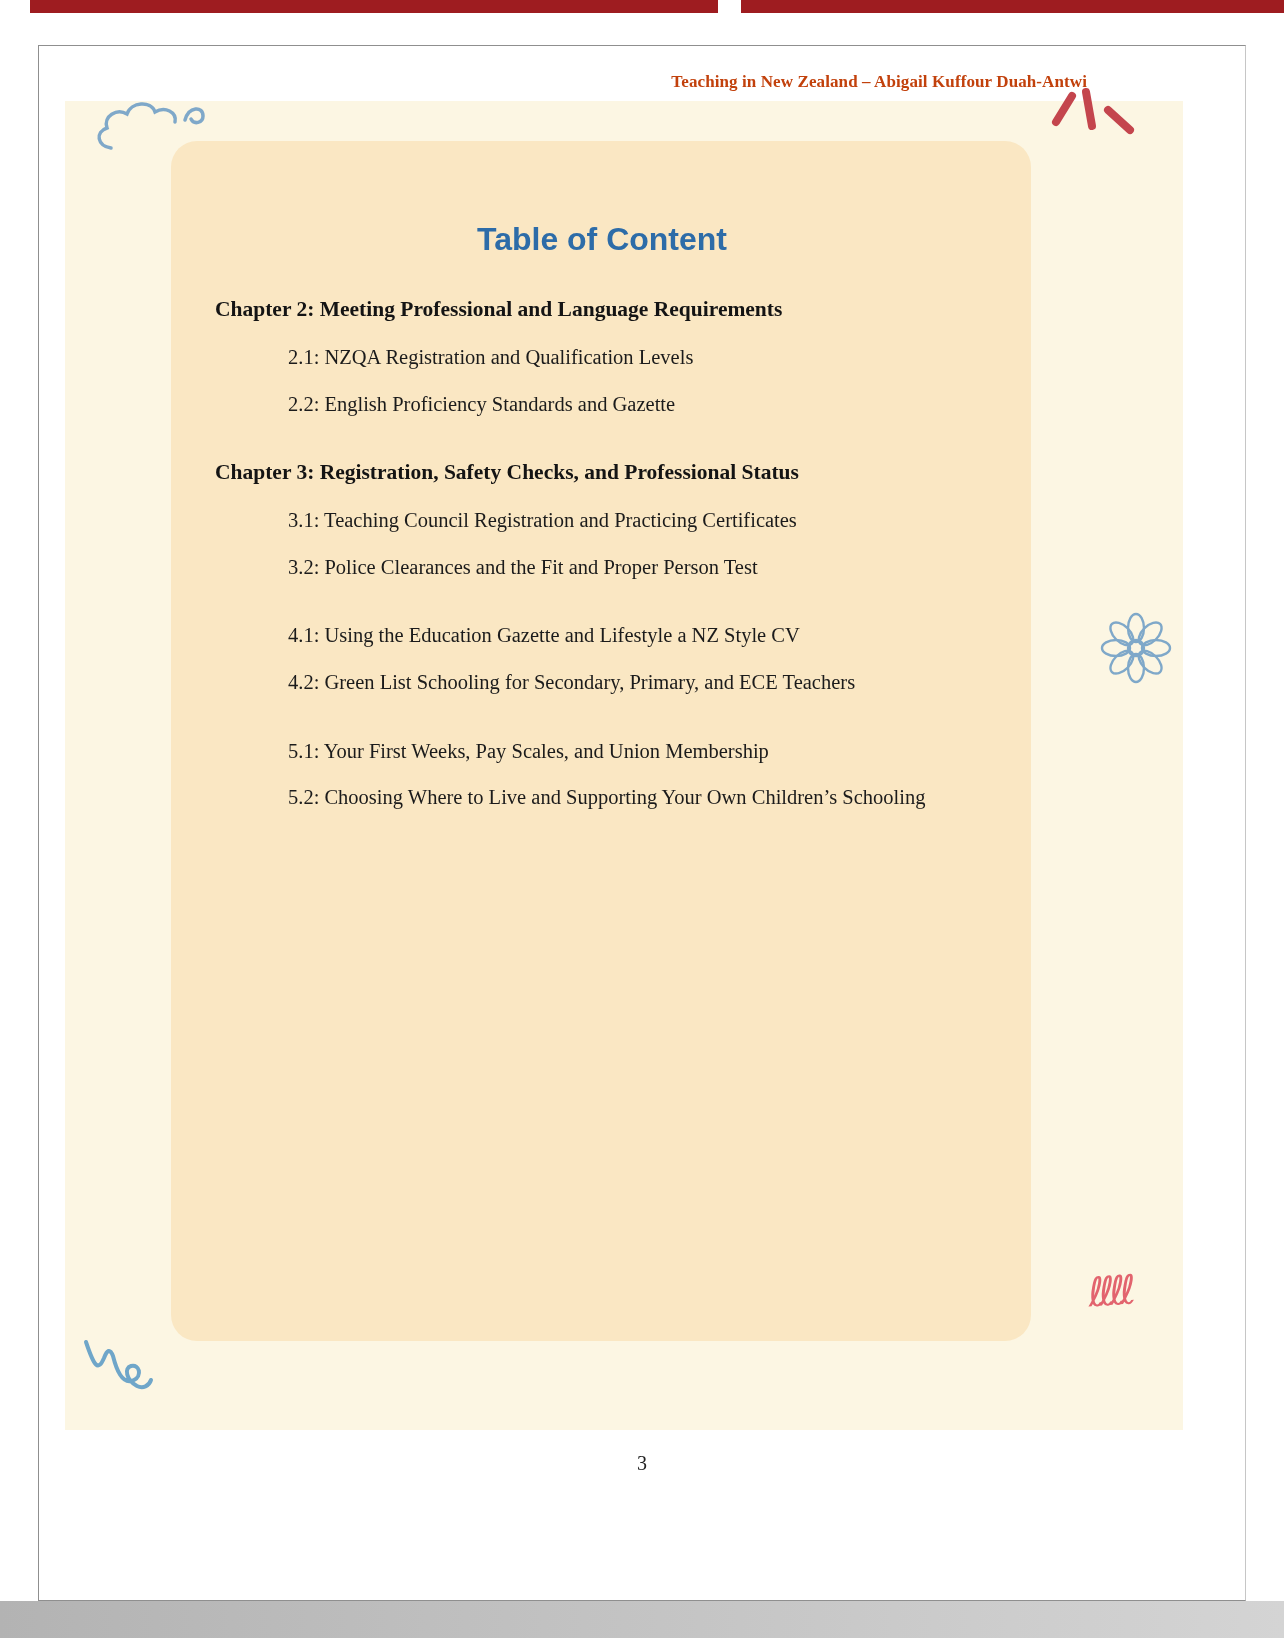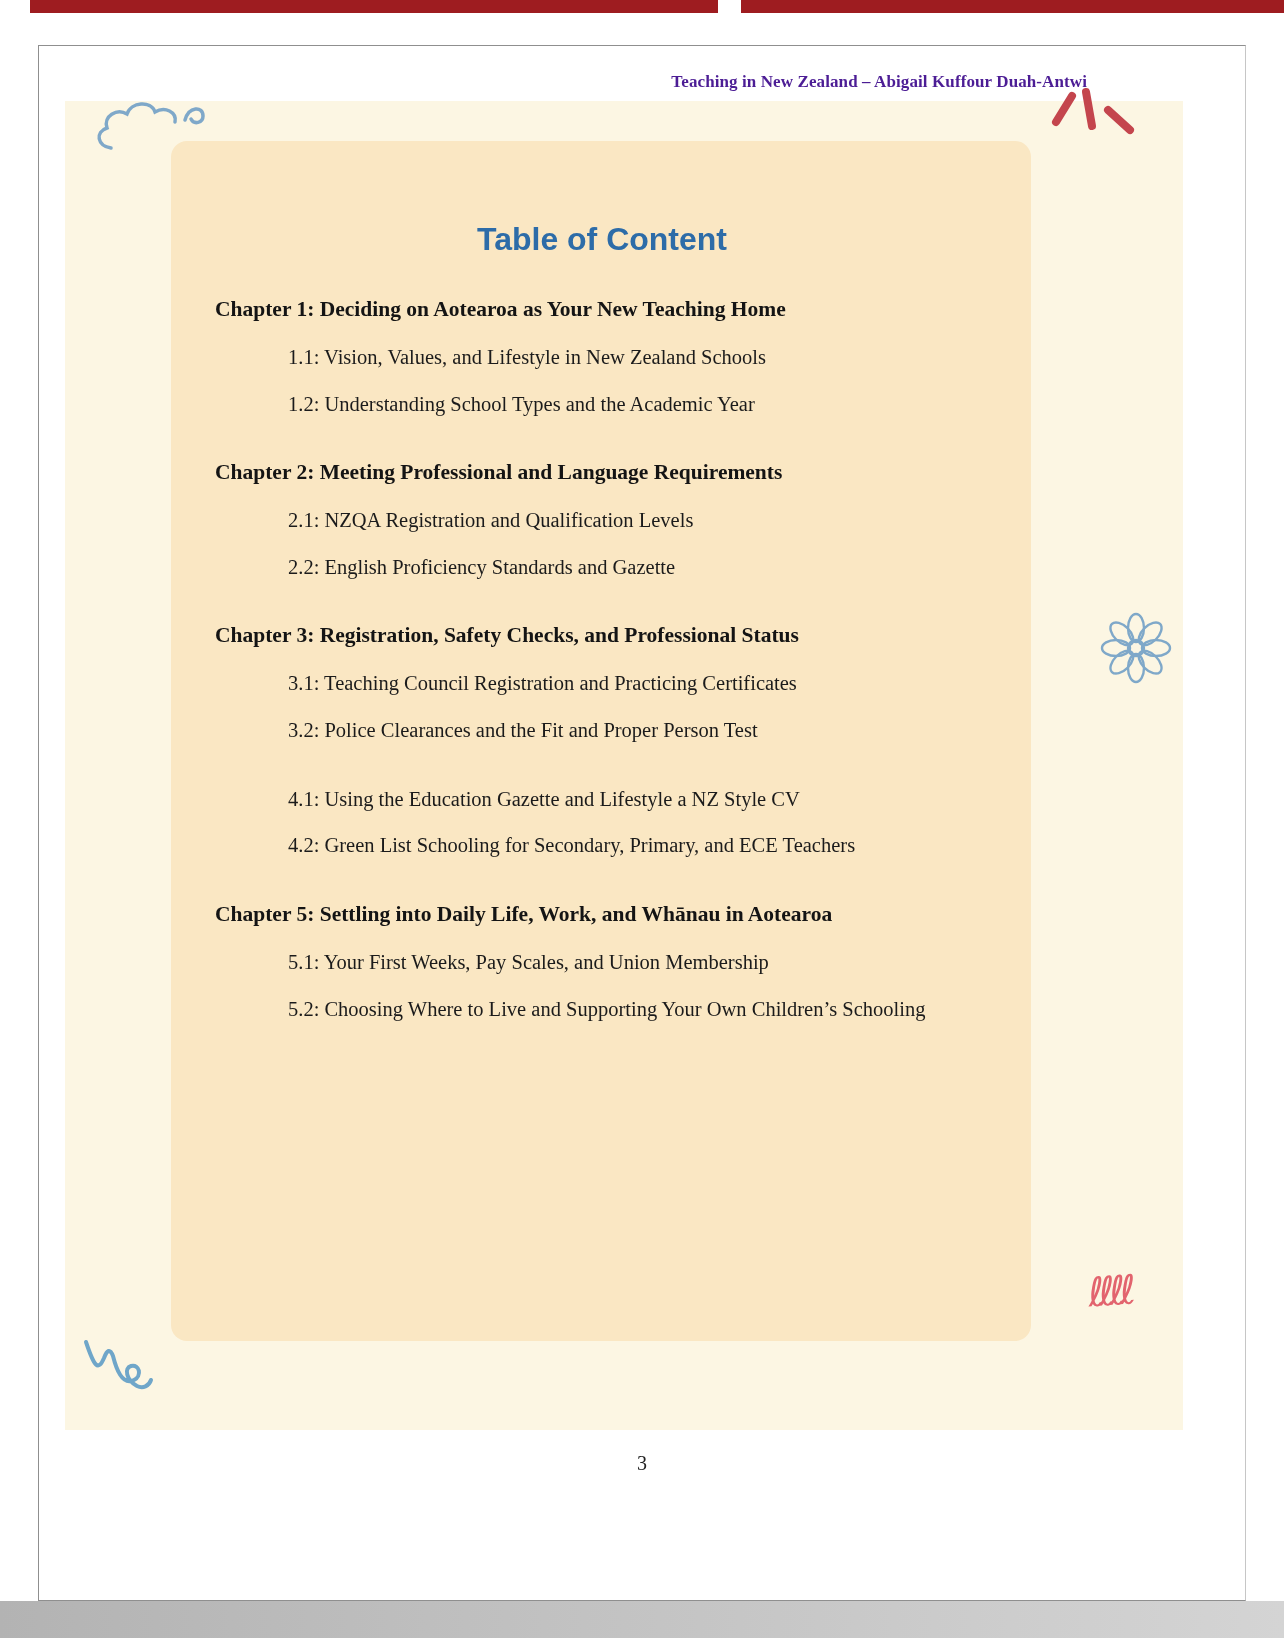--- a/index.html
+++ b/index.html
@@ -26,36 +26,36 @@
   .page {
     position: absolute; left: 38px; top: 45px;
     width: 1208px; height: 1556px;
     background: #ffffff;
     border: 1px solid #8f8f8f;
     border-right-color: #c6c6c6;
   }
 
   .running-title {
     position: absolute; top: 26px; right: 158px;
-    font-size: 17px; font-weight: bold; color: #4c1d95;
+    font-size: 17px; font-weight: bold; color: #c2410c;
     letter-spacing: 0.1px;
   }
 
   
   .cream {
     position: absolute; left: 26px; top: 55px; right: 62px; bottom: 170px;
     background: #fcf6e3;
   }
 
   
   .panel {
     position: absolute; left: 106px; top: 40px;
     width: 860px; height: 1200px;
     background: #fae7c3;
-    border-radius: 16px;
+    border-radius: 26px;
     padding: 80px 42px 0 44px;
   }
 
   .toc-title {
     text-align: center;
     font-family: "Liberation Sans", sans-serif;
     font-weight: 700;
     font-size: 32px;
     color: #2d6ca8;
     margin-bottom: 38px;
@@ -101,45 +101,39 @@
 
 <div class="page">
 
   <div class="running-title">Teaching in New Zealand – Abigail Kuffour Duah-Antwi</div>
 
   <div class="cream">
     <div class="panel">
 
       <div class="toc-title">Table of Content</div>
 
-      <div class="chapter">
-        <div class="chapter-heading">Chapter 1: Deciding on Aotearoa as Your New Teaching Home</div>
-        <div class="toc-item">1.1: Vision, Values, and Lifestyle in New Zealand Schools</div>
-        <div class="toc-item">1.2: Understanding School Types and the Academic Year</div>
-      </div>
 
       <div class="chapter">
         <div class="chapter-heading">Chapter 2: Meeting Professional and Language Requirements</div>
         <div class="toc-item">2.1: NZQA Registration and Qualification Levels</div>
         <div class="toc-item">2.2: English Proficiency Standards and Gazette</div>
       </div>
 
       <div class="chapter">
         <div class="chapter-heading">Chapter 3: Registration, Safety Checks, and Professional Status</div>
         <div class="toc-item">3.1: Teaching Council Registration and Practicing Certificates</div>
         <div class="toc-item">3.2: Police Clearances and the Fit and Proper Person Test</div>
       </div>
 
       <div class="chapter">
         <div class="toc-item">4.1: Using the Education Gazette and Lifestyle a NZ Style CV</div>
         <div class="toc-item">4.2: Green List Schooling for Secondary, Primary, and ECE Teachers</div>
       </div>
 
       <div class="chapter">
-        <div class="chapter-heading">Chapter 5: Settling into Daily Life, Work, and Whānau in Aotearoa</div>
         <div class="toc-item">5.1: Your First Weeks, Pay Scales, and Union Membership</div>
         <div class="toc-item">5.2: Choosing Where to Live and Supporting Your Own Children’s Schooling</div>
       </div>
 
     </div>
   </div>
 
   <div class="page-number">3</div>
 </div>
 

